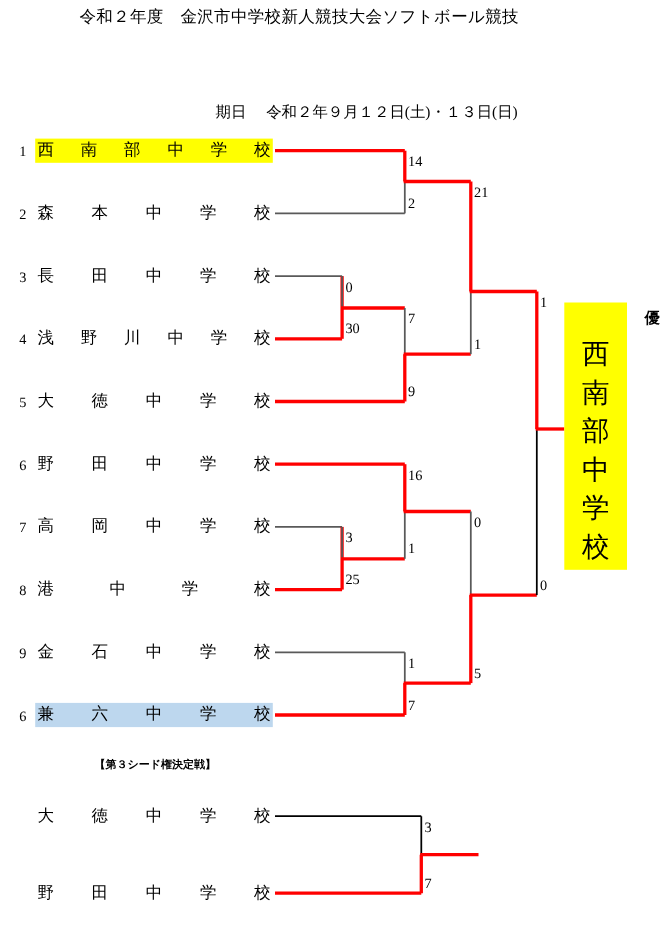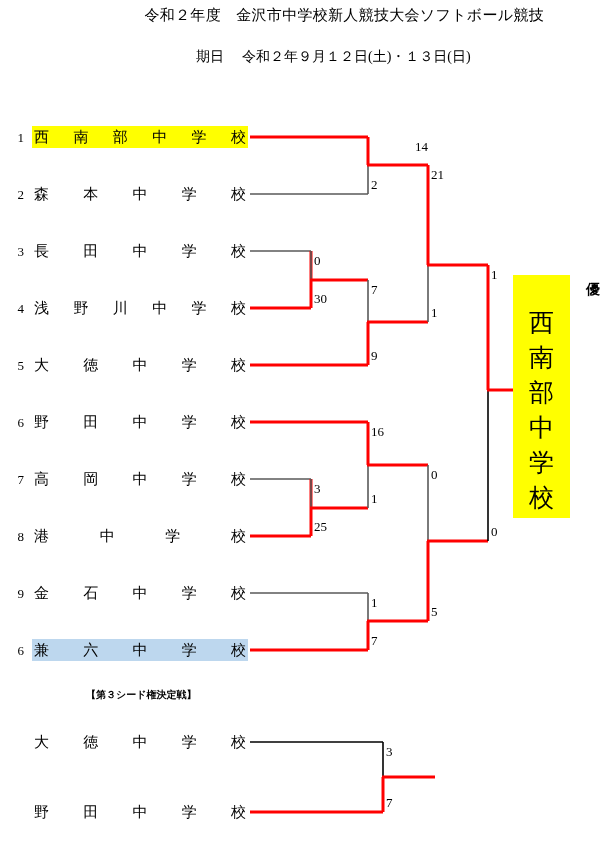--- a/index.html
+++ b/index.html
@@ -14,33 +14,33 @@
     font-family: "Liberation Serif", "DejaVu Serif", serif;
     color: #000000;
     overflow: hidden;
   }
 
   
   #title {
     position: absolute;
     left: 0; top: 6px;
     width: 544px;
-    text-align: right;
+    text-align: center;
     font-size: 15px;
     letter-spacing: 0.3px;
     white-space: nowrap;
   }
   #meta {
     position: absolute;
     left: 196px; top: 46px;
     font-size: 14px;
     line-height: 21px;
   }
   .meta-row { white-space: nowrap; }
-  .meta-label { display: inline-block; width: 46px; }
+  .meta-label { display: inline-block; width: 46px; margin-top: 46px; }
 
   
   #bracket {
     position: absolute;
     left: 0; top: 0;
     width: 600px; height: 845px;
   }
 
   
   .seed-no {
@@ -295,21 +295,21 @@
     <span>兼</span>
     <span>六</span>
     <span>中</span>
     <span>学</span>
     <span>校</span>
   </div>
 
 </div>
 
 <div>
-  <div class="score" style="left:371px; top:140px;padding-left:44px;">14</div>
+  <div class="score" style="left:371px; top:140px;">14</div>
   <div class="score" style="left:371px; top:178px;">2</div>
 
   <div class="score" style="left:314px; top:254px;">0</div>
   <div class="score" style="left:314px; top:292px;">30</div>
 
   <div class="score" style="left:371px; top:283px;">7</div>
   <div class="score" style="left:371px; top:349px;">9</div>
 
   <div class="score" style="left:431px; top:168px;font-family:Liberation Serif, serif;">21</div>
   <div class="score" style="left:431px; top:306px;">1</div>

